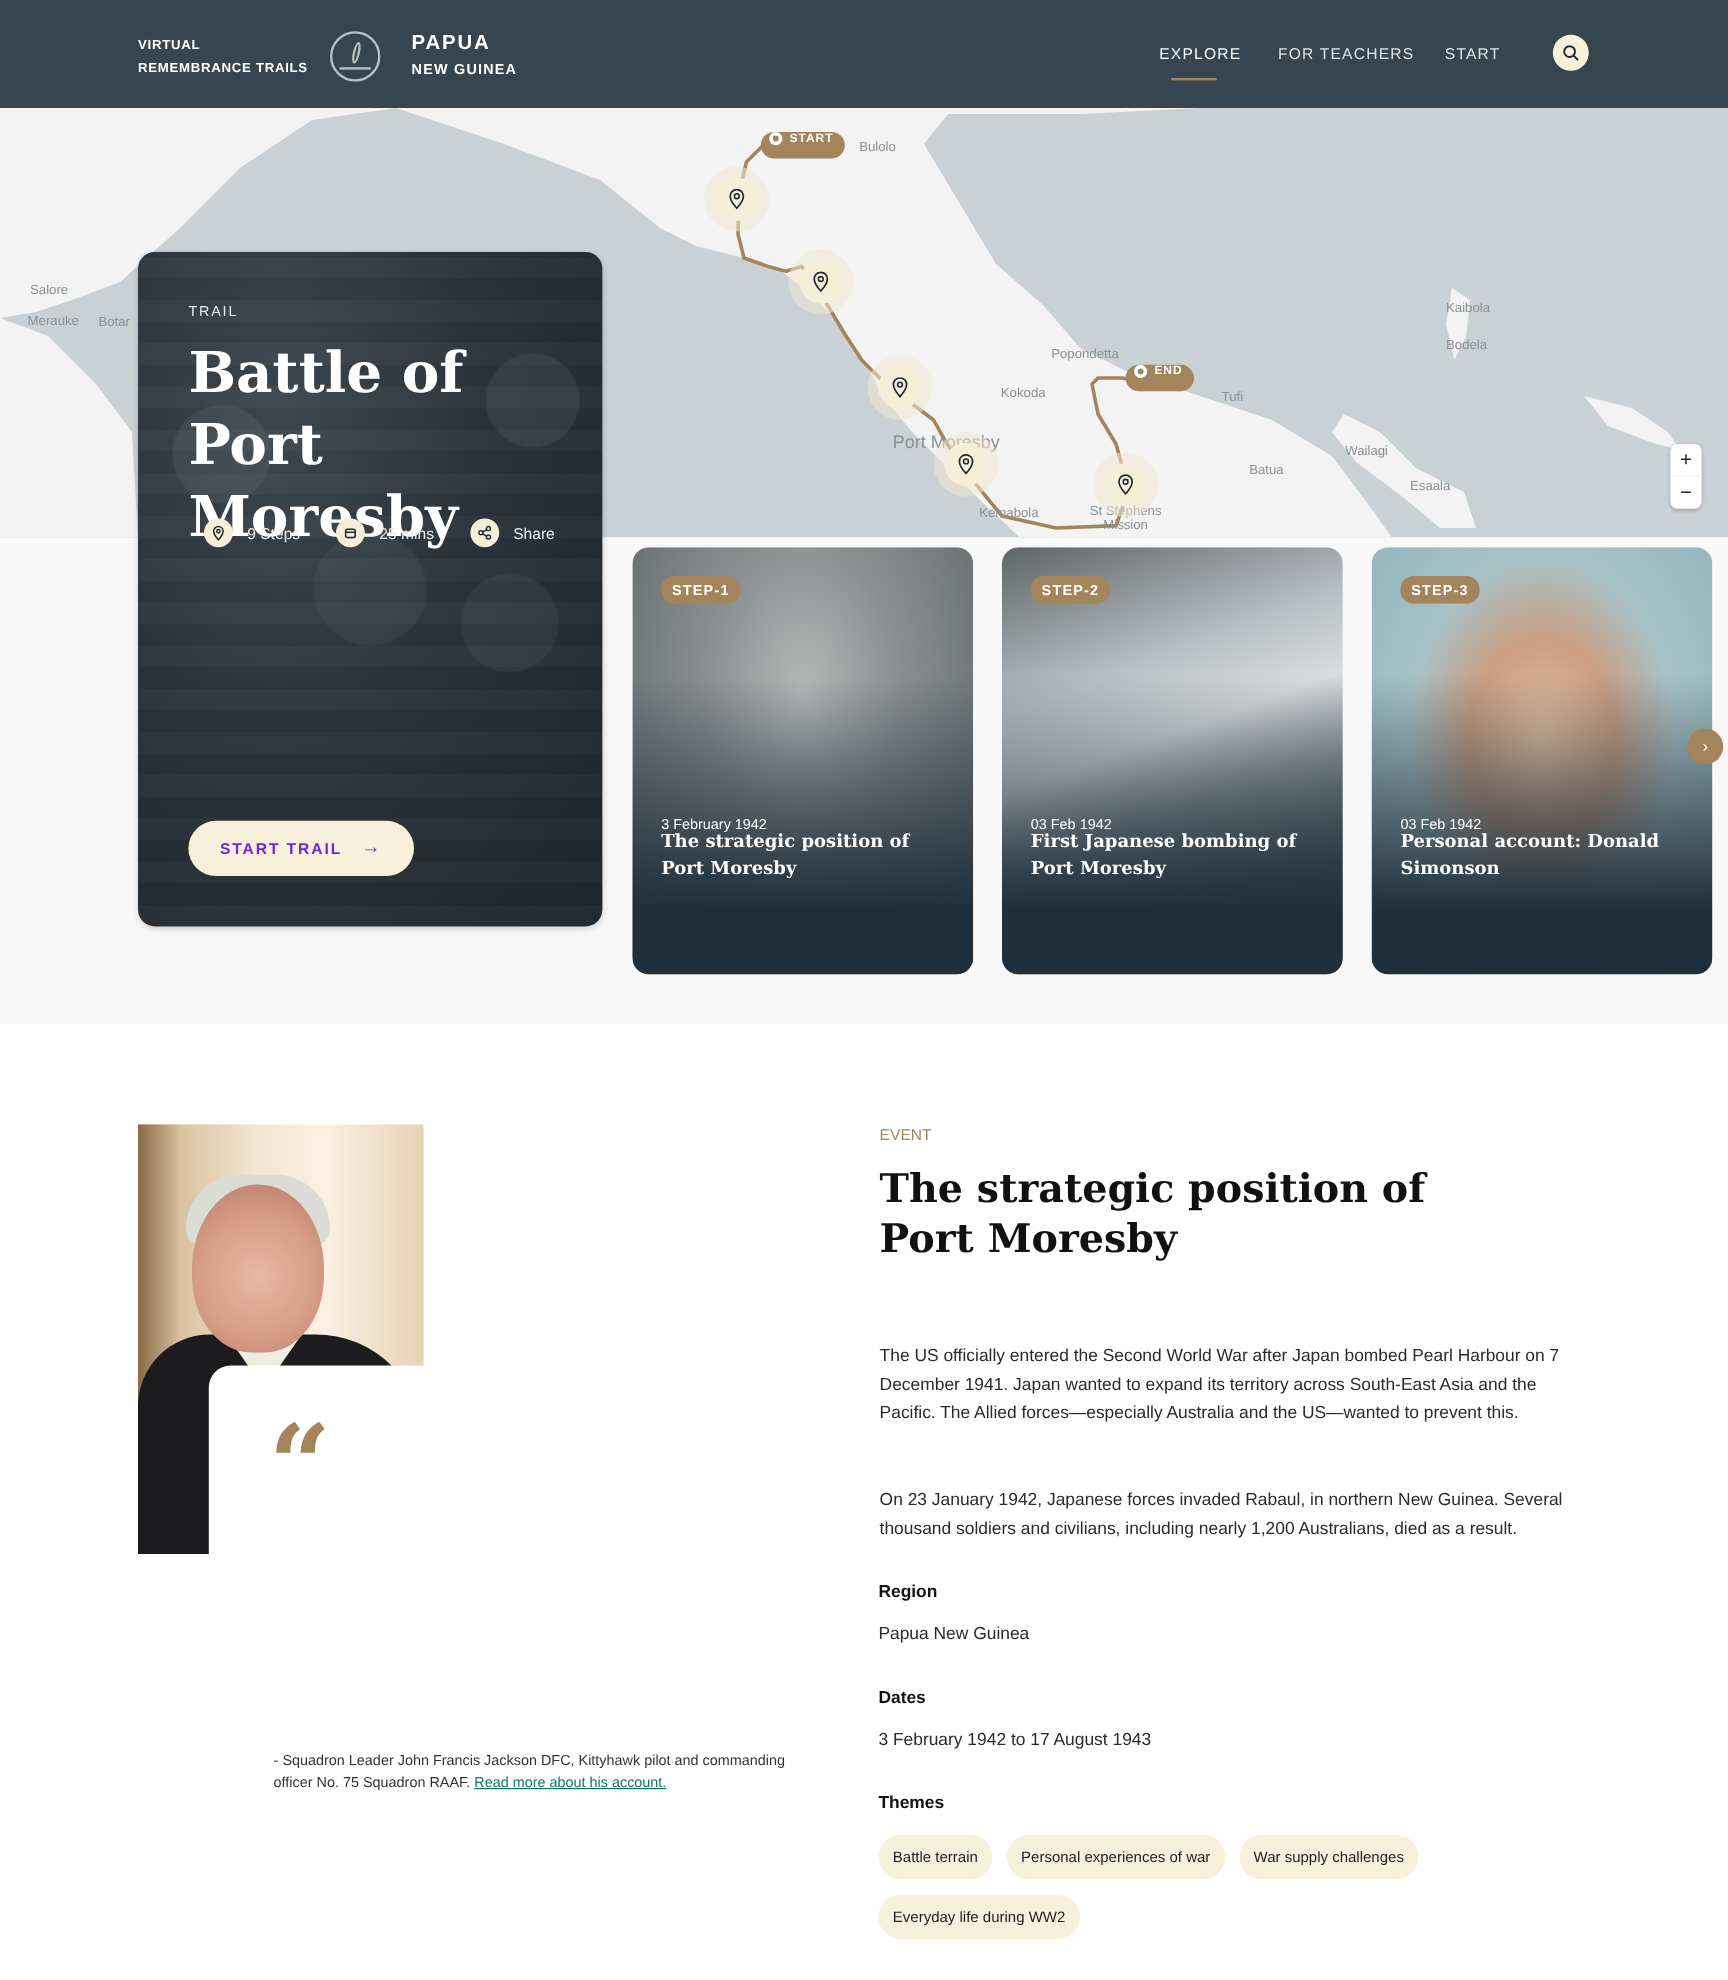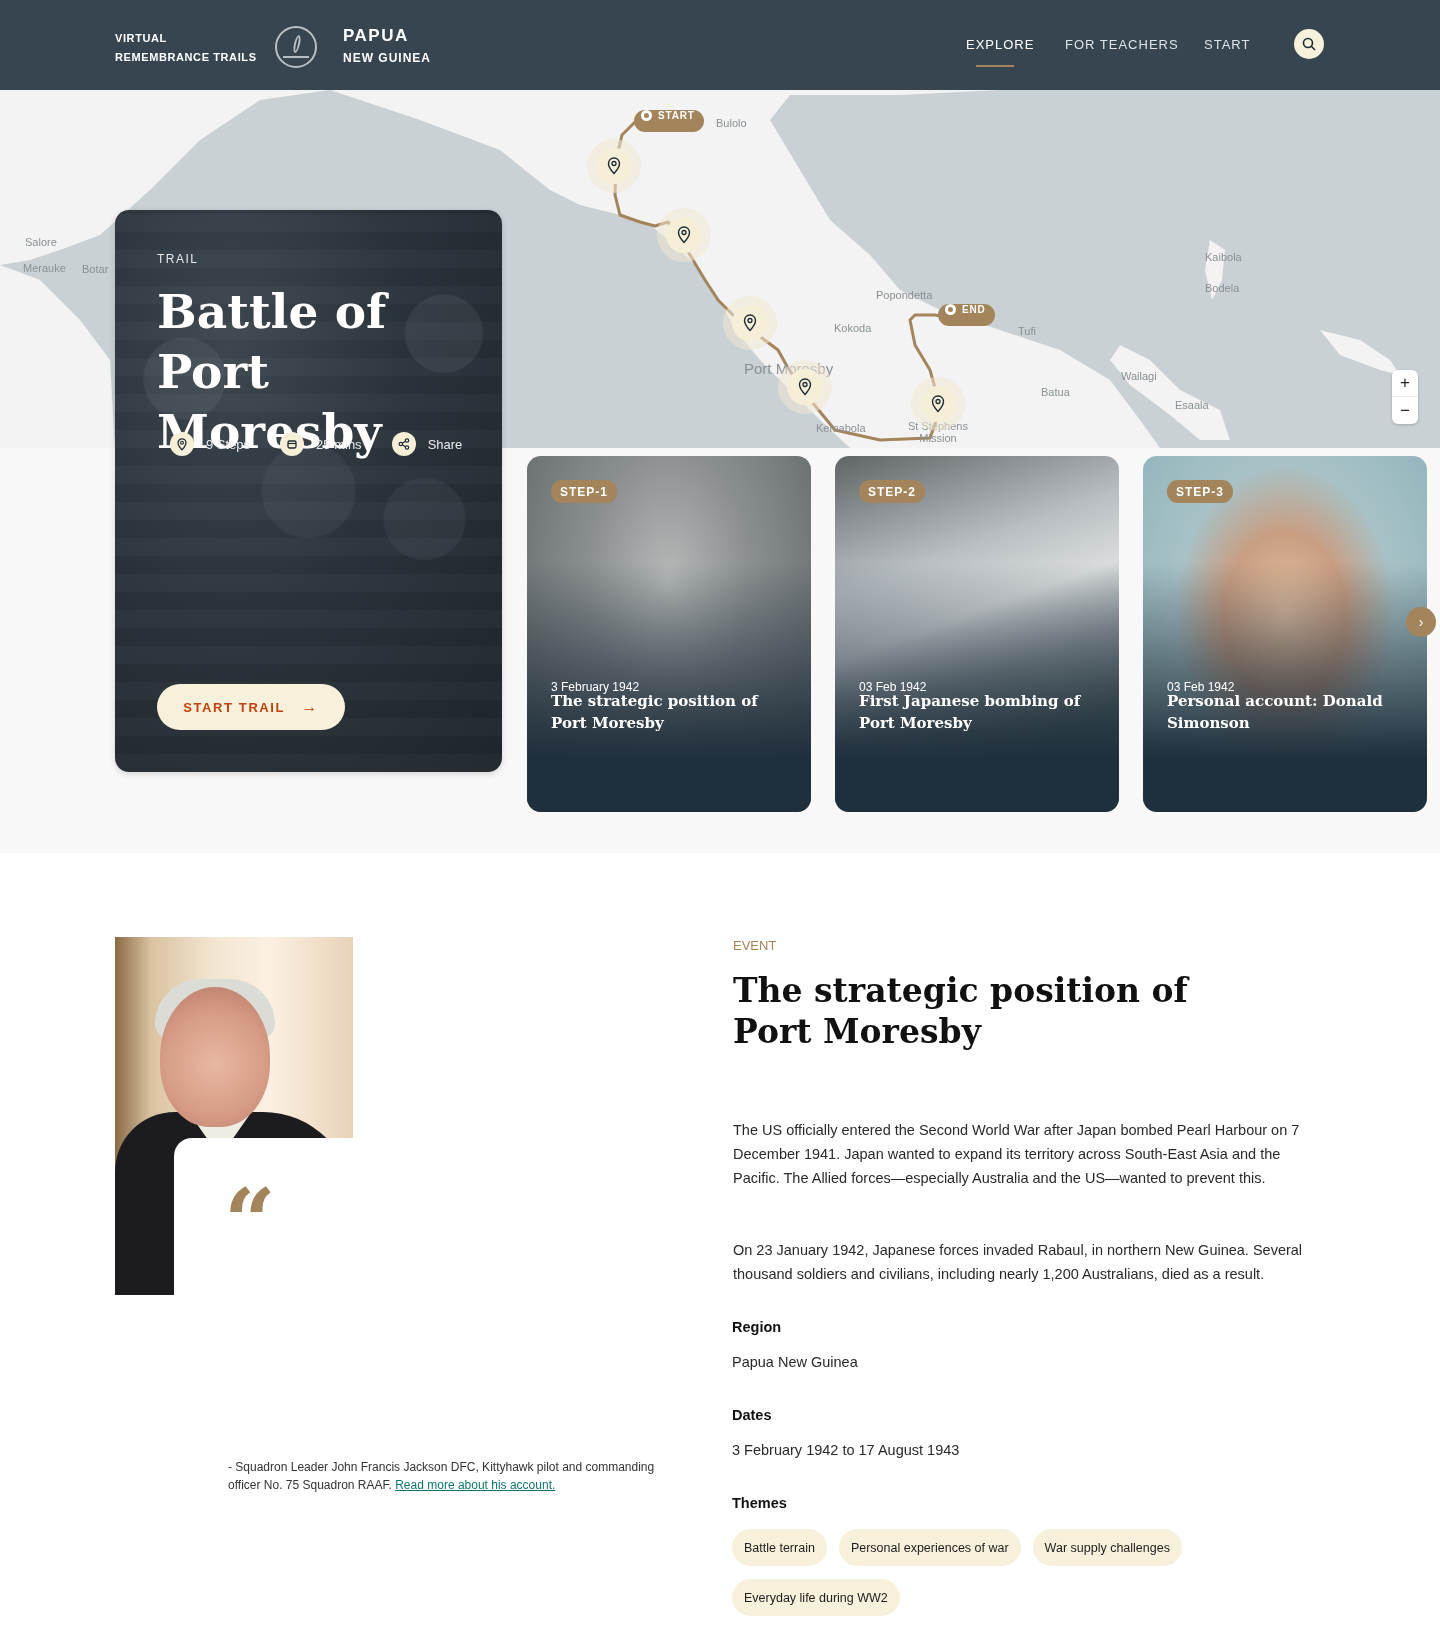--- a/index.html
+++ b/index.html
@@ -47,21 +47,21 @@
       radial-gradient(circle at 18% 30%, rgba(120,130,135,0.18) 0 40px, transparent 42px),
       radial-gradient(circle at 85% 22%, rgba(120,130,135,0.16) 0 38px, transparent 40px),
       radial-gradient(circle at 50% 50%, rgba(120,130,135,0.12) 0 46px, transparent 48px),
       radial-gradient(circle at 80% 55%, rgba(120,130,135,0.12) 0 40px, transparent 42px),
       repeating-linear-gradient(0deg, rgba(255,255,255,0.02) 0 18px, rgba(0,0,0,0.03) 18px 36px); }
   .trail-eyebrow { position: absolute; left: 42px; top: 42px; color: #e9e9e9; font-size: 12px; letter-spacing: 1.5px; }
   .trail-title { position: absolute; left: 42px; top: 72px; width: 330px; color: #fff; font-size: 47px; line-height: 60px; font-weight: bold; }
   .trail-meta { position: absolute; left: 42px; top: 222px; display: flex; align-items: center; color: #ececec; font-size: 13px; padding-left: 13px; }
   .meta-item { display: flex; align-items: center; margin-right: 30px; }
   .meta-icon { width: 24px; height: 24px; border-radius: 50%; background: #f6efd8; display: flex; align-items: center; justify-content: center; margin-right: 12px; }
-  .start-btn { position: absolute; left: 42px; top: 474px; width: 188px; height: 46px; border-radius: 23px; background: #f7f0db; display: flex; align-items: center; justify-content: center; color: #c2410c; font-size: 13px; letter-spacing: 1.6px; font-weight: bold; }
+  .start-btn { position: absolute; left: 42px; top: 474px; width: 188px; height: 46px; border-radius: 23px; background: #f7f0db; display: flex; align-items: center; justify-content: center; color: #6d28d9; font-size: 13px; letter-spacing: 1.6px; font-weight: bold; }
   .start-btn .arrow { margin-left: 16px; font-size: 16px; }
 
   
   .step-card { position: absolute; top: 456px; width: 284px; height: 356px; border-radius: 14px; overflow: hidden; }
   .step-card .img { position: absolute; inset: 0; }
   .step-card .shade { position: absolute; inset: 0; background: linear-gradient(180deg, rgba(32,47,59,0) 30%, rgba(32,47,59,0.55) 60%, #1f2f3c 85%); }
   .step-badge { position: absolute; left: 24px; top: 24px; height: 23px; border-radius: 11px; background: #a4845a; color: #fff; font-size: 12px; letter-spacing: 1px; padding: 0 9px; display: flex; align-items: center; font-weight: bold; }
   .step-date { position: absolute; left: 24px; top: 201px; color: #fff; font-size: 12px; margin-top: 23px; }
   .step-title { position: absolute; left: 24px; top: 234px; width: 240px; color: #fff; font-size: 15px; line-height: 22px; font-weight: bold; }
   .carousel-next { position: absolute; left: 1406px; top: 607px; width: 30px; height: 30px; border-radius: 50%; background: #a4845a; color: #fff; display: flex; align-items: center; justify-content: center; font-size: 14px; }

